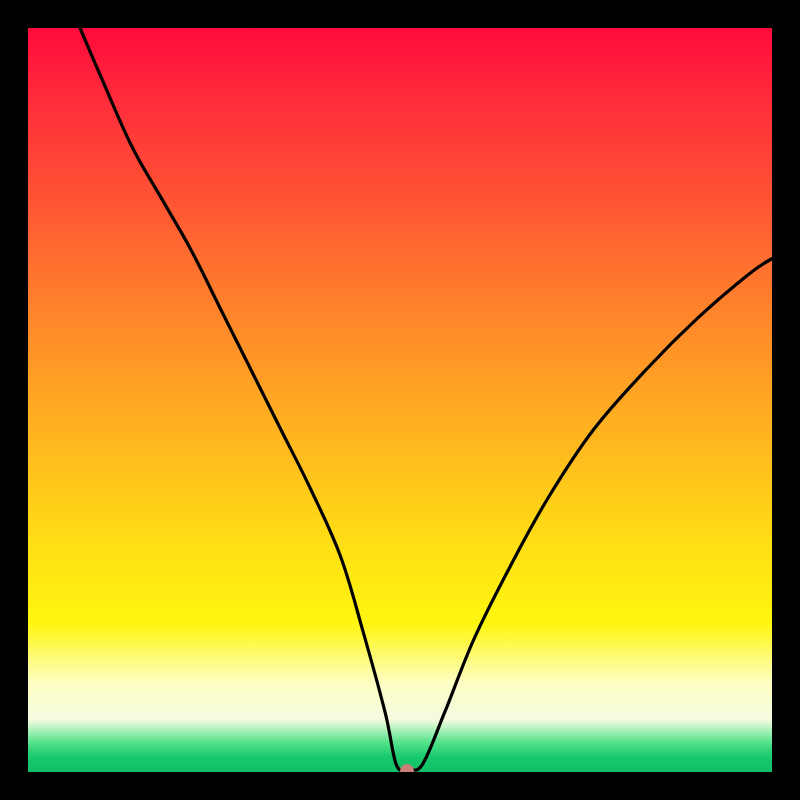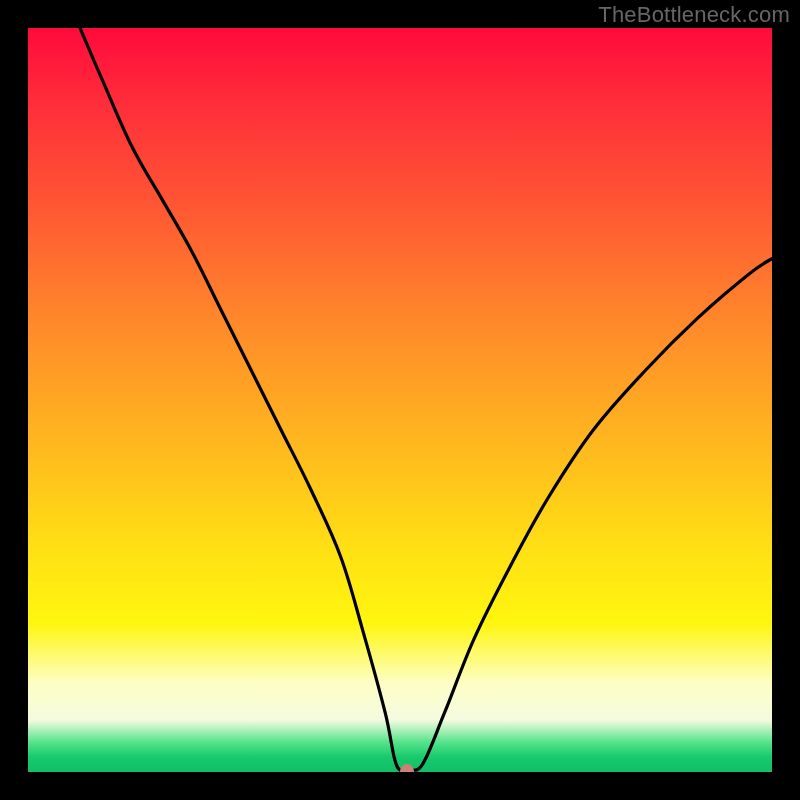--- a/index.html
+++ b/index.html
@@ -68,21 +68,20 @@
     height: 14px;
     border-radius: 50%;
     background: #c98178;
     transform: translate(-50%, -50%);
   }
 </style>
 </head>
 <body>
 
 <div class="frame">
-  <div class="watermark">TheBottleneck.com</div>
 
   <div class="plot-area">
     <div class="gradient"></div>
     <svg class="curve" viewBox="0 0 744 744" preserveAspectRatio="none">
       <path id="curve-path" d="M 52.080000000000005 0 C 56.09760000000001 9.374399999999987, 65.0256 30.652799999999914, 74.4 52.07999999999993 C 83.77440000000001 73.50719999999994, 93.44640000000001 97.61280000000006, 104.16000000000001 119.04000000000008 C 114.87360000000001 140.4672000000001, 123.20639999999999 152.37120000000002, 133.92 171.12 C 144.6336 189.8688, 152.9664 203.11200000000005, 163.68 223.20000000000005 C 174.39360000000002 243.28800000000004, 182.7264 261.29280000000006, 193.44 282.72 C 204.15359999999998 304.1472, 212.48639999999997 320.8128, 223.2 342.23999999999995 C 233.9136 363.6671999999999, 242.2464 380.33279999999996, 252.96 401.76 C 263.6736 423.1872, 272.00640000000004 438.5136, 282.72 461.28 C 293.4336 484.04639999999995, 303.1056 502.7952, 312.47999999999996 528.24 C 321.85439999999994 553.6848, 326.7648 574.5168, 334.8 602.64 C 342.83520000000004 630.7632, 351.09360000000004 660.3744, 357.12 684.48 C 363.14639999999997 708.5856, 364.26239999999996 726.516, 368.28 736.56 C 372.2976 746.6039999999999, 374.7528 740.28, 379.44 740.28 C 384.1272 740.28, 387.62399999999997 746.6039999999999, 394.32 736.56 C 401.016 726.516, 407.26560000000006 707.2464, 416.64000000000004 684.48 C 426.0144 661.7136, 434.3472 636.864, 446.4 610.08 C 458.45279999999997 583.296, 470.208 561.1247999999999, 483.6 535.68 C 496.992 510.23519999999996, 506.06879999999995 492.8256, 520.8 468.72 C 535.5312 444.61440000000005, 548.0304000000001 424.5264, 565.44 401.76 C 582.8496 378.99359999999996, 598.7712 362.328, 617.52 342.23999999999995 C 636.2687999999999 322.15199999999993, 650.8512000000001 307.56960000000004, 669.6 290.16 C 688.3488 272.7504, 708.288 256.23359999999997, 721.68 245.51999999999998 C 735.0719999999999 234.80639999999997, 739.9824 233.3184, 744 230.64" fill="none" stroke="#000" stroke-width="3.2" stroke-linecap="round" stroke-linejoin="round"></path>
     </svg>
     <div class="marker" id="marker" style="left: 379.44px; top: 742.512px; background: rgb(201, 129, 120);"></div>
   </div>
 </div>
 

